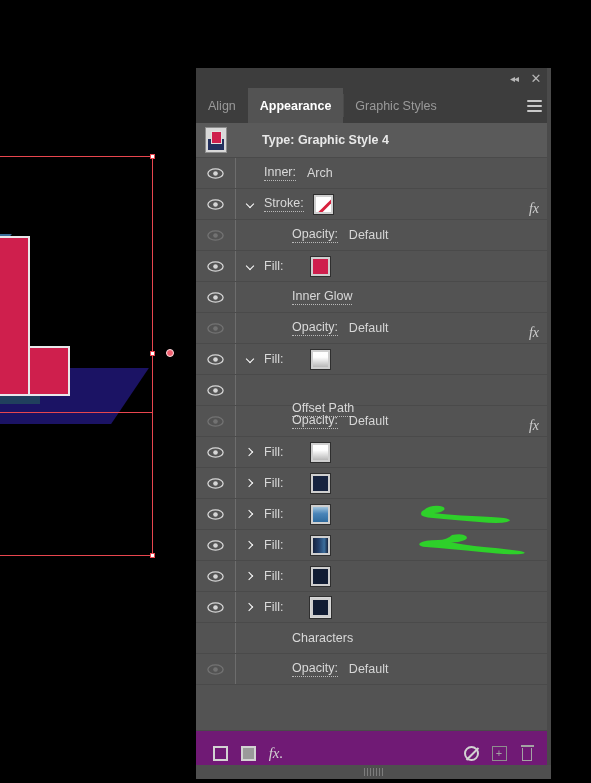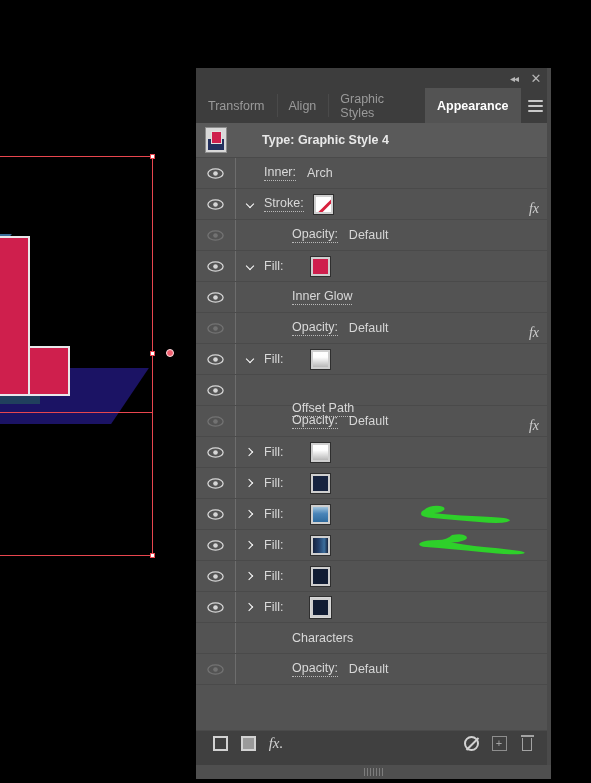--- a/index.html
+++ b/index.html
@@ -148,22 +148,22 @@
   .fx{
     position:absolute;right:12px;top:50%;transform:translateY(-50%);
     font-style:italic;font-family:"Liberation Serif",serif;font-size:14px;color:#cfcfcf;margin-top:36px;
   }
 
   .row-fillcols{display:flex;align-items:center;}
 
   .green-mark{position:absolute;pointer-events:none;}
 
   .panel-footer{
-    height:34px;background:#404040;border-top:1px solid #4a4a4a;
-    display:flex;align-items:flex-start;padding:0 10px;flex:0 0 auto;
+    height:34px;background:#701a75;border-top:1px solid #4a4a4a;
+    display:flex;align-items:flex-end;padding:0 10px;flex:0 0 auto;
   }
   .foot-btn{
     width:28px;height:24px;display:flex;align-items:center;justify-content:center;cursor:default;
   }
   .spacer{flex:1 1 auto;}
   .sq-outline{width:15px;height:15px;border:2px solid #d2d2d2;box-sizing:border-box;}
   .sq-filled{width:15px;height:15px;border:2px solid #d2d2d2;box-sizing:border-box;background:#9a9a9a;}
   .fx-btn{font-style:italic;font-family:"Liberation Serif",serif;font-size:15px;color:#d2d2d2;}
   .no-sym{
     width:15px;height:15px;border:2px solid #d2d2d2;border-radius:50%;box-sizing:border-box;position:relative;
@@ -225,30 +225,27 @@
 
   <div id="panel">
 
     <div class="panel-titlebar">
       <div class="tb-btn tb-collapse">◂◂</div>
       <div class="tb-btn tb-close">✕</div>
     </div>
 
     <div class="tabbar">
       <div class="tab">
-        <span>Transform</span>
-      </div>
-      <div class="tab">
         <span>Align</span>
+      </div>
+      <div class="tab active">
+        <span>Appearance</span>
       </div>
       <div class="tab">
         <span>Graphic Styles</span>
-      </div>
-      <div class="tab active">
-        <span>Appearance</span>
       </div>
       <div class="tab-menu">
         <span class="hamb">
             <i></i>
             <i></i>
             <i></i>
           </span>
       </div>
     </div>
 

